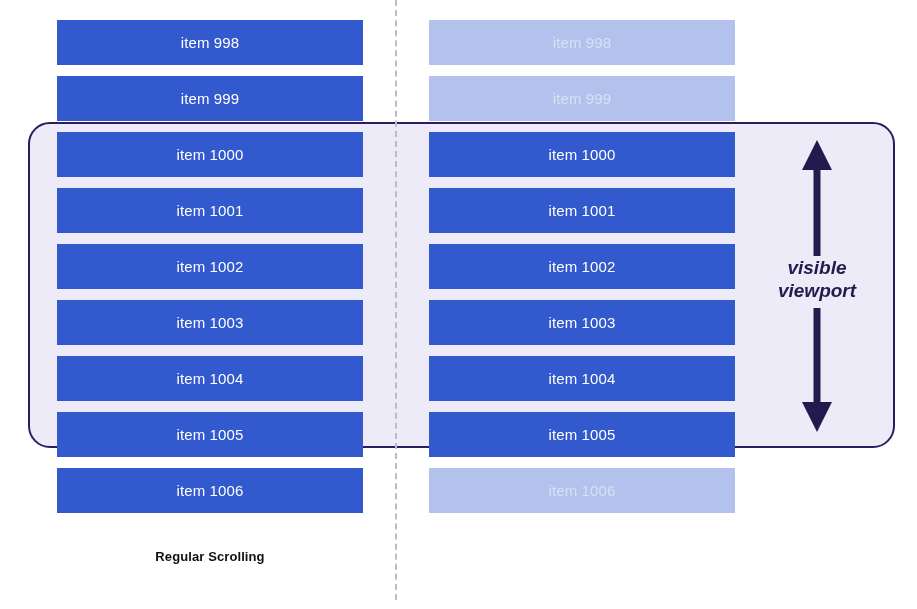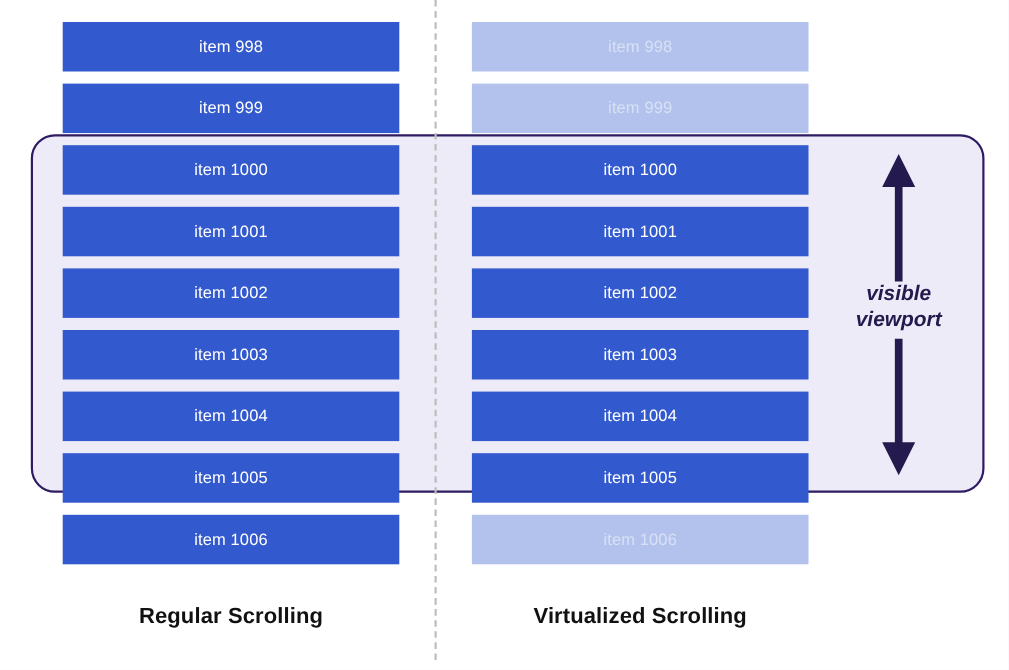--- a/index.html
+++ b/index.html
@@ -99,21 +99,21 @@
     color: #241a4d;
     font-style: italic;
   }
 
   
   .caption {
     position: absolute;
     top: 549px;
     width: 306px;
     text-align: center;
-    font-size: 20px;
+    font-size: 13px;
     font-weight: bold;
     color: #111111;
     letter-spacing: 0.1px;
   }
   .caption.left  { left: 57px; }
   .caption.right { left: 429px; }
 </style>
 </head>
 <body>
 
@@ -156,15 +156,14 @@
       <line x1="55" y1="170" x2="55" y2="268" stroke="#241a4d" stroke-width="7"></line>
       <polygon points="55,294 40,264 70,264" fill="#241a4d"></polygon>
     </svg>
     <div class="viewport-label">
       <span>visible</span><br>
       <span>viewport</span>
     </div>
   </div>
 
   <div class="caption left">Regular Scrolling</div>
-  <div class="caption right">Virtualized Scrolling</div>
 
 </div>
 
 </body></html>

